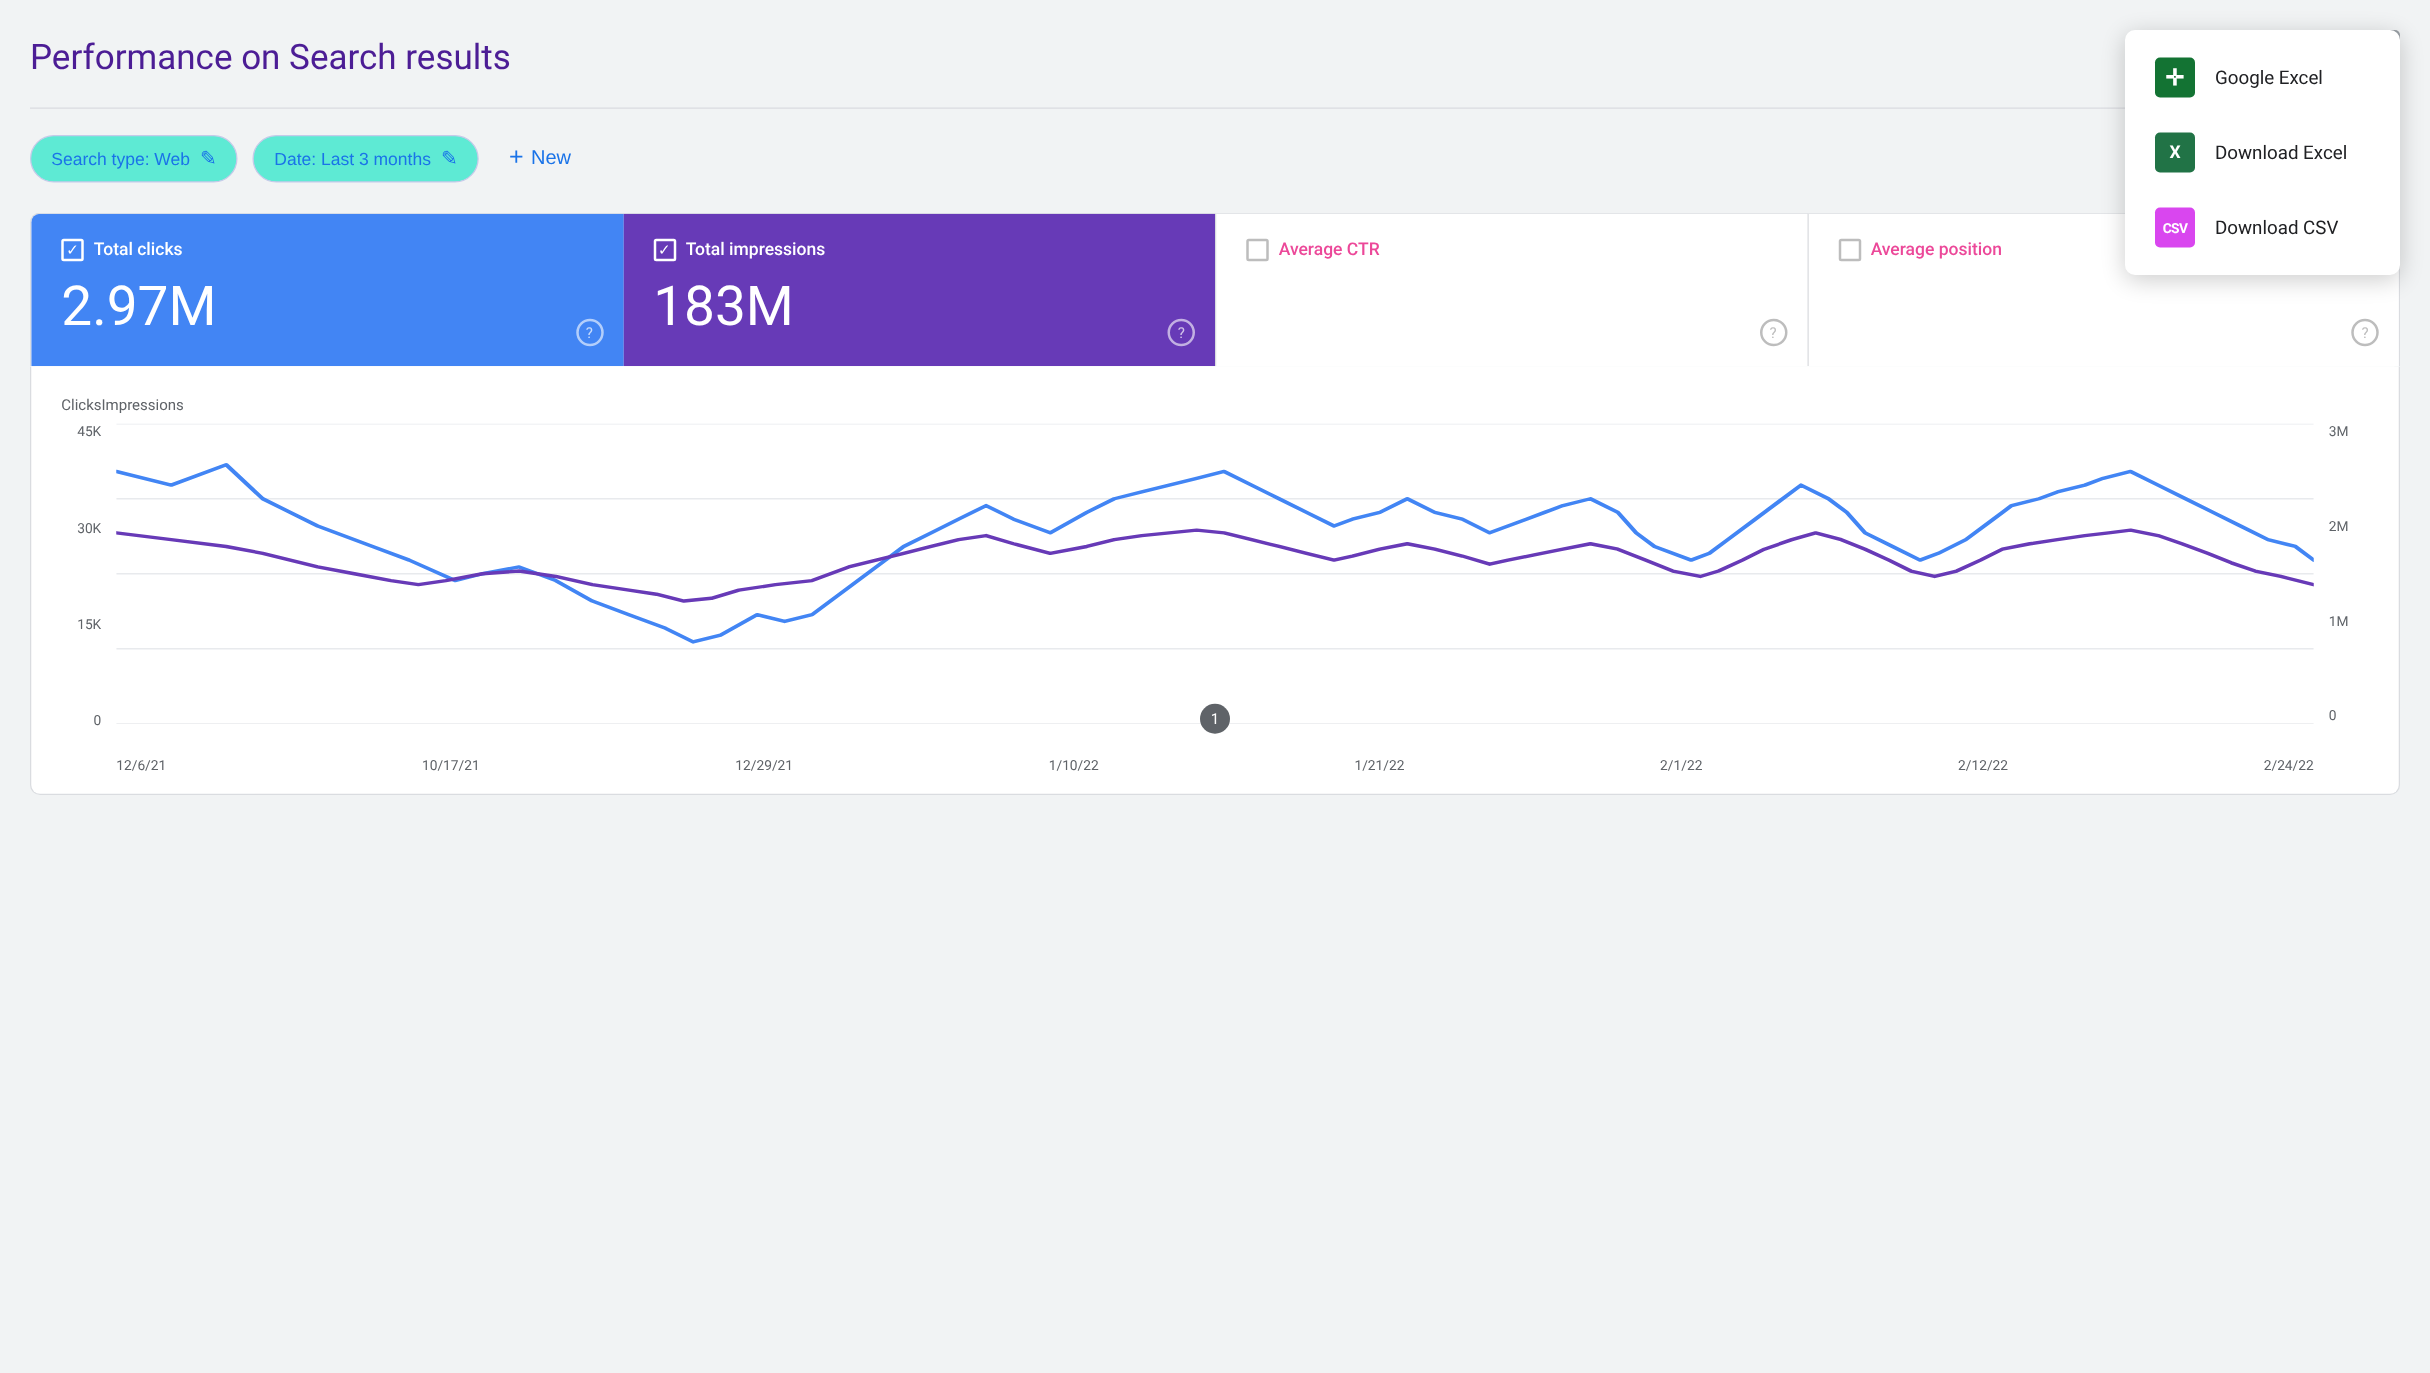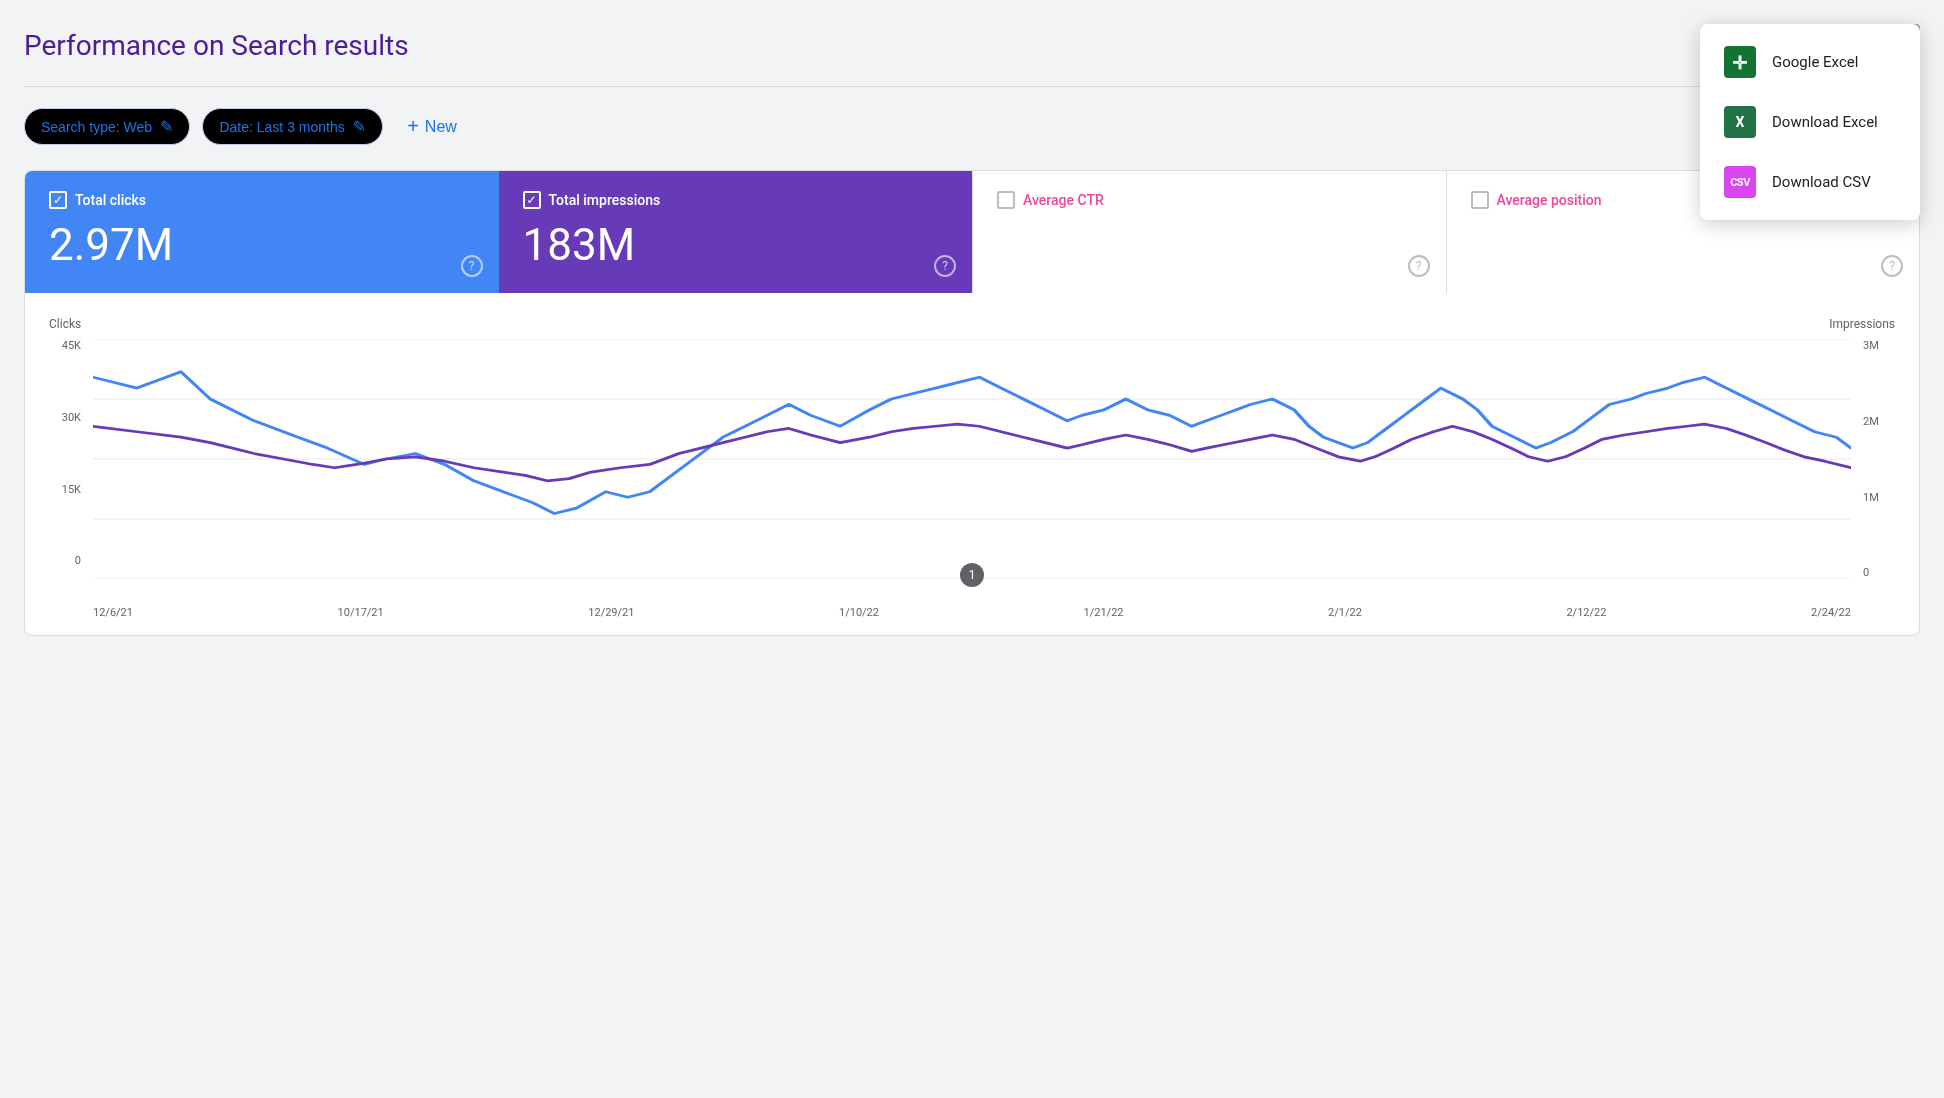--- a/index.html
+++ b/index.html
@@ -54,21 +54,21 @@
       display: flex;
       align-items: center;
       gap: 12px;
       margin-bottom: 24px;
     }
 
     .filter-chip {
       display: flex;
       align-items: center;
       gap: 8px;
-      background: #000000;
+      background: #5eead4;
       border: 1px solid #c5cae9;
       border-radius: 20px;
       padding: 8px 16px;
       font-size: 14px;
       color: #1a73e8;
       cursor: pointer;
     }
 
     .filter-chip .edit-icon {
       font-size: 16px;
@@ -193,36 +193,35 @@
       background: #fff;
       border: 1px solid #dadce0;
       border-top: none;
       border-radius: 0 0 8px 8px;
       padding: 24px 24px 16px;
       position: relative;
     }
 
     .chart-labels-top {
       display: flex;
-      justify-content: space-between;
       font-size: 12px;
       color: #5f6368;
       margin-bottom: 8px;
     }
 
     .chart-area {
       position: relative;
       height: 280px;
     }
 
     .y-axis-left {
       position: absolute;
       left: 0;
       top: 0;
-      bottom: 52px;
+      bottom: 36px;
       display: flex;
       flex-direction: column;
       justify-content: space-between;
       align-items: flex-end;
       font-size: 11px;
       color: #5f6368;
       width: 40px;
       padding-right: 8px;
     }
 

